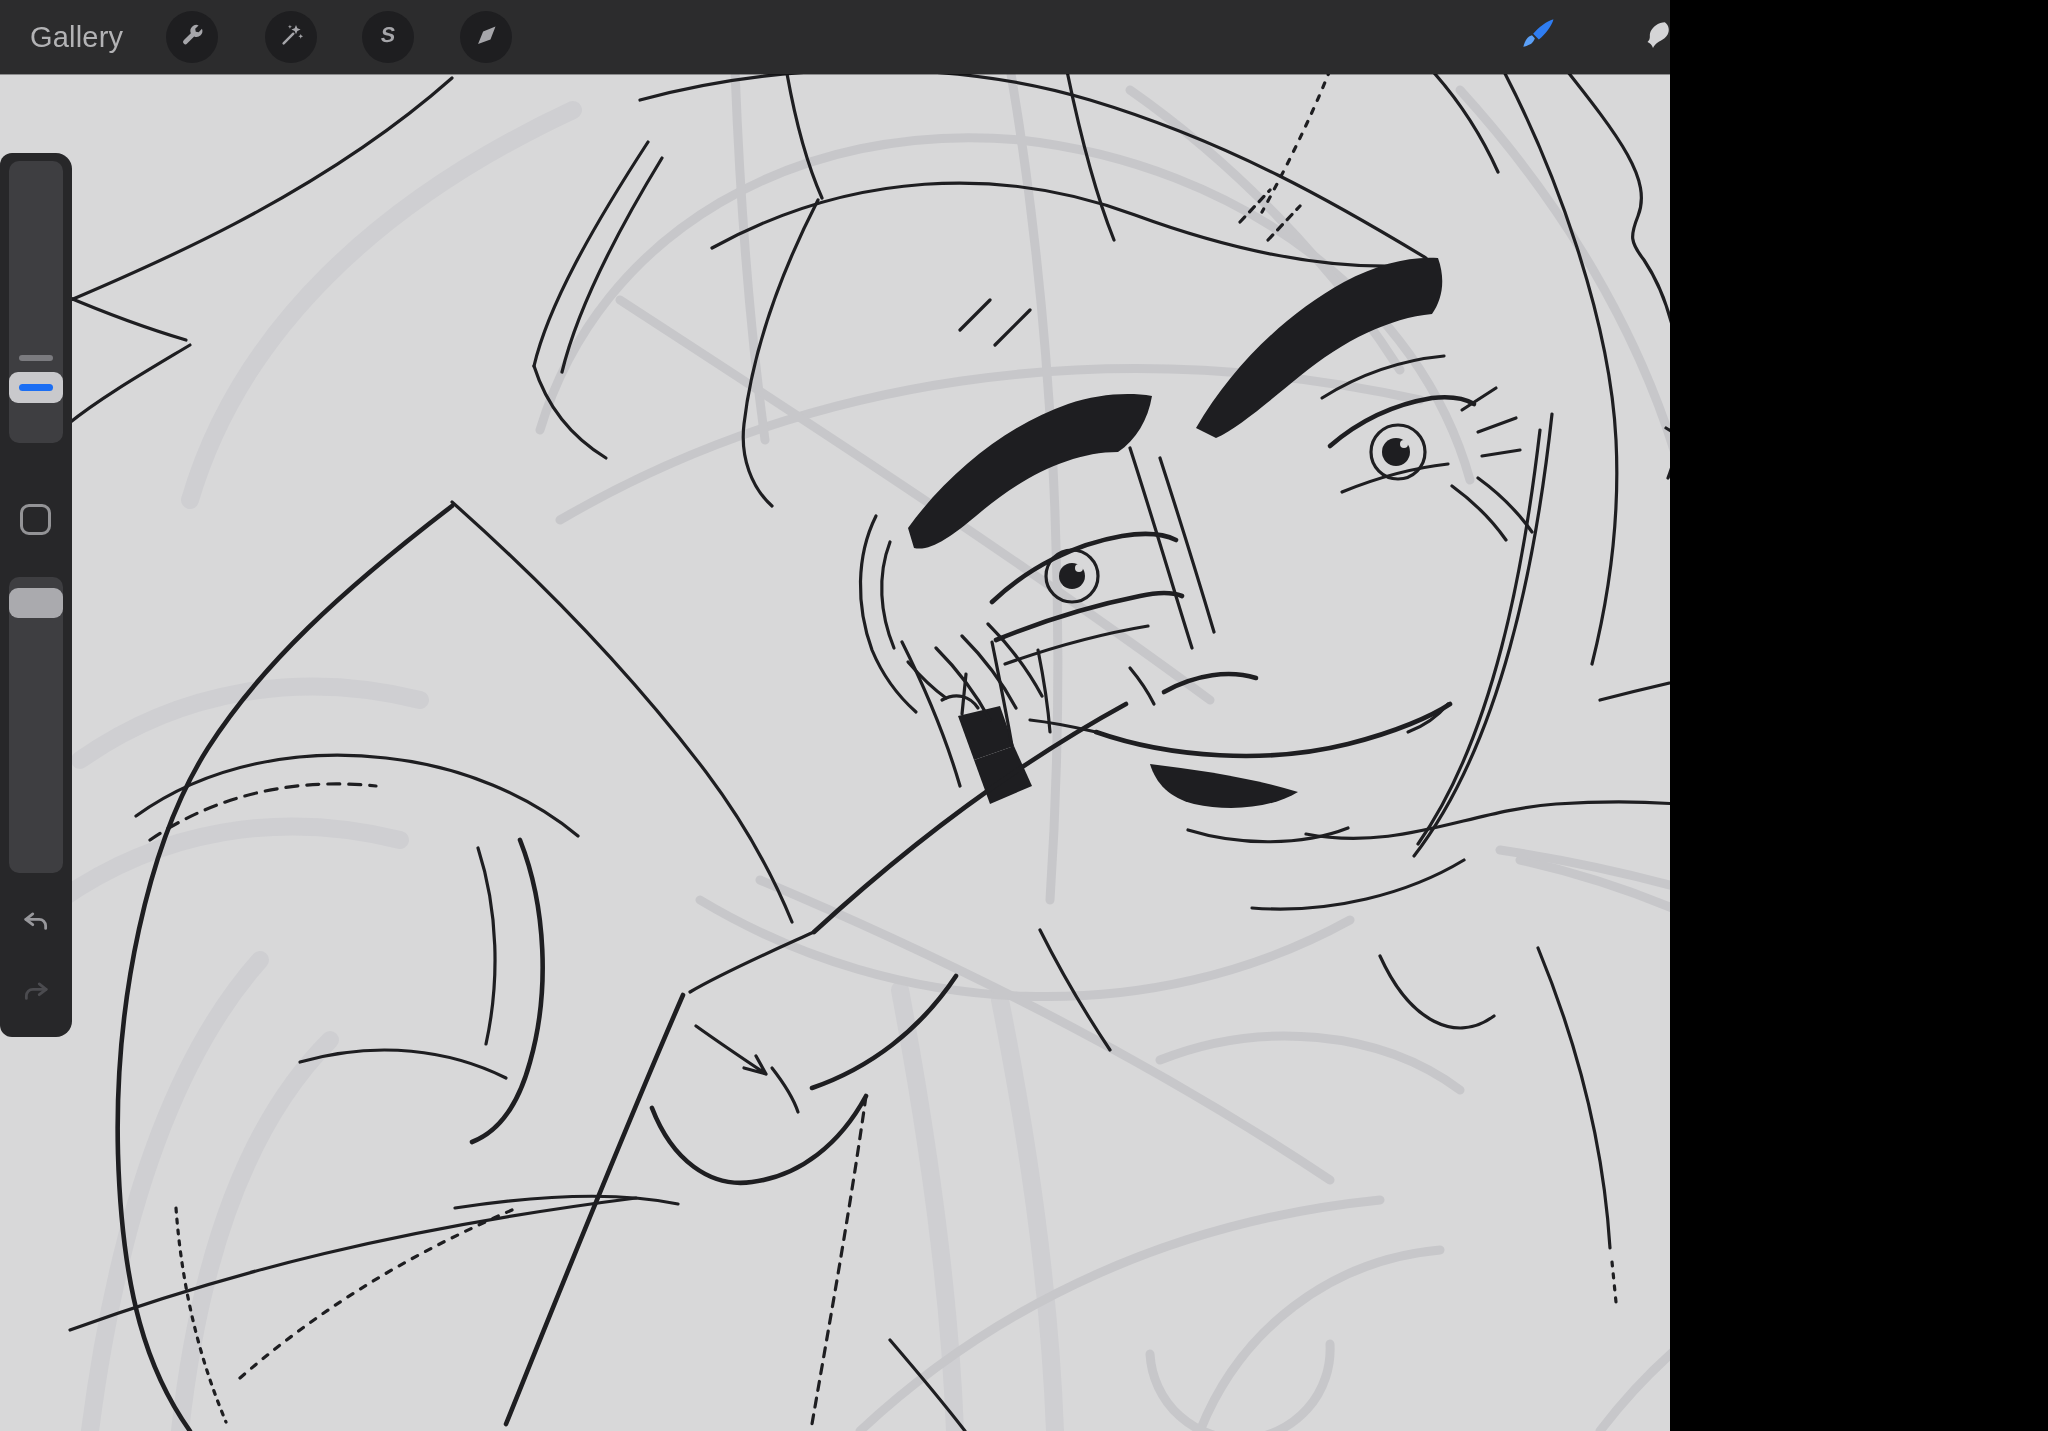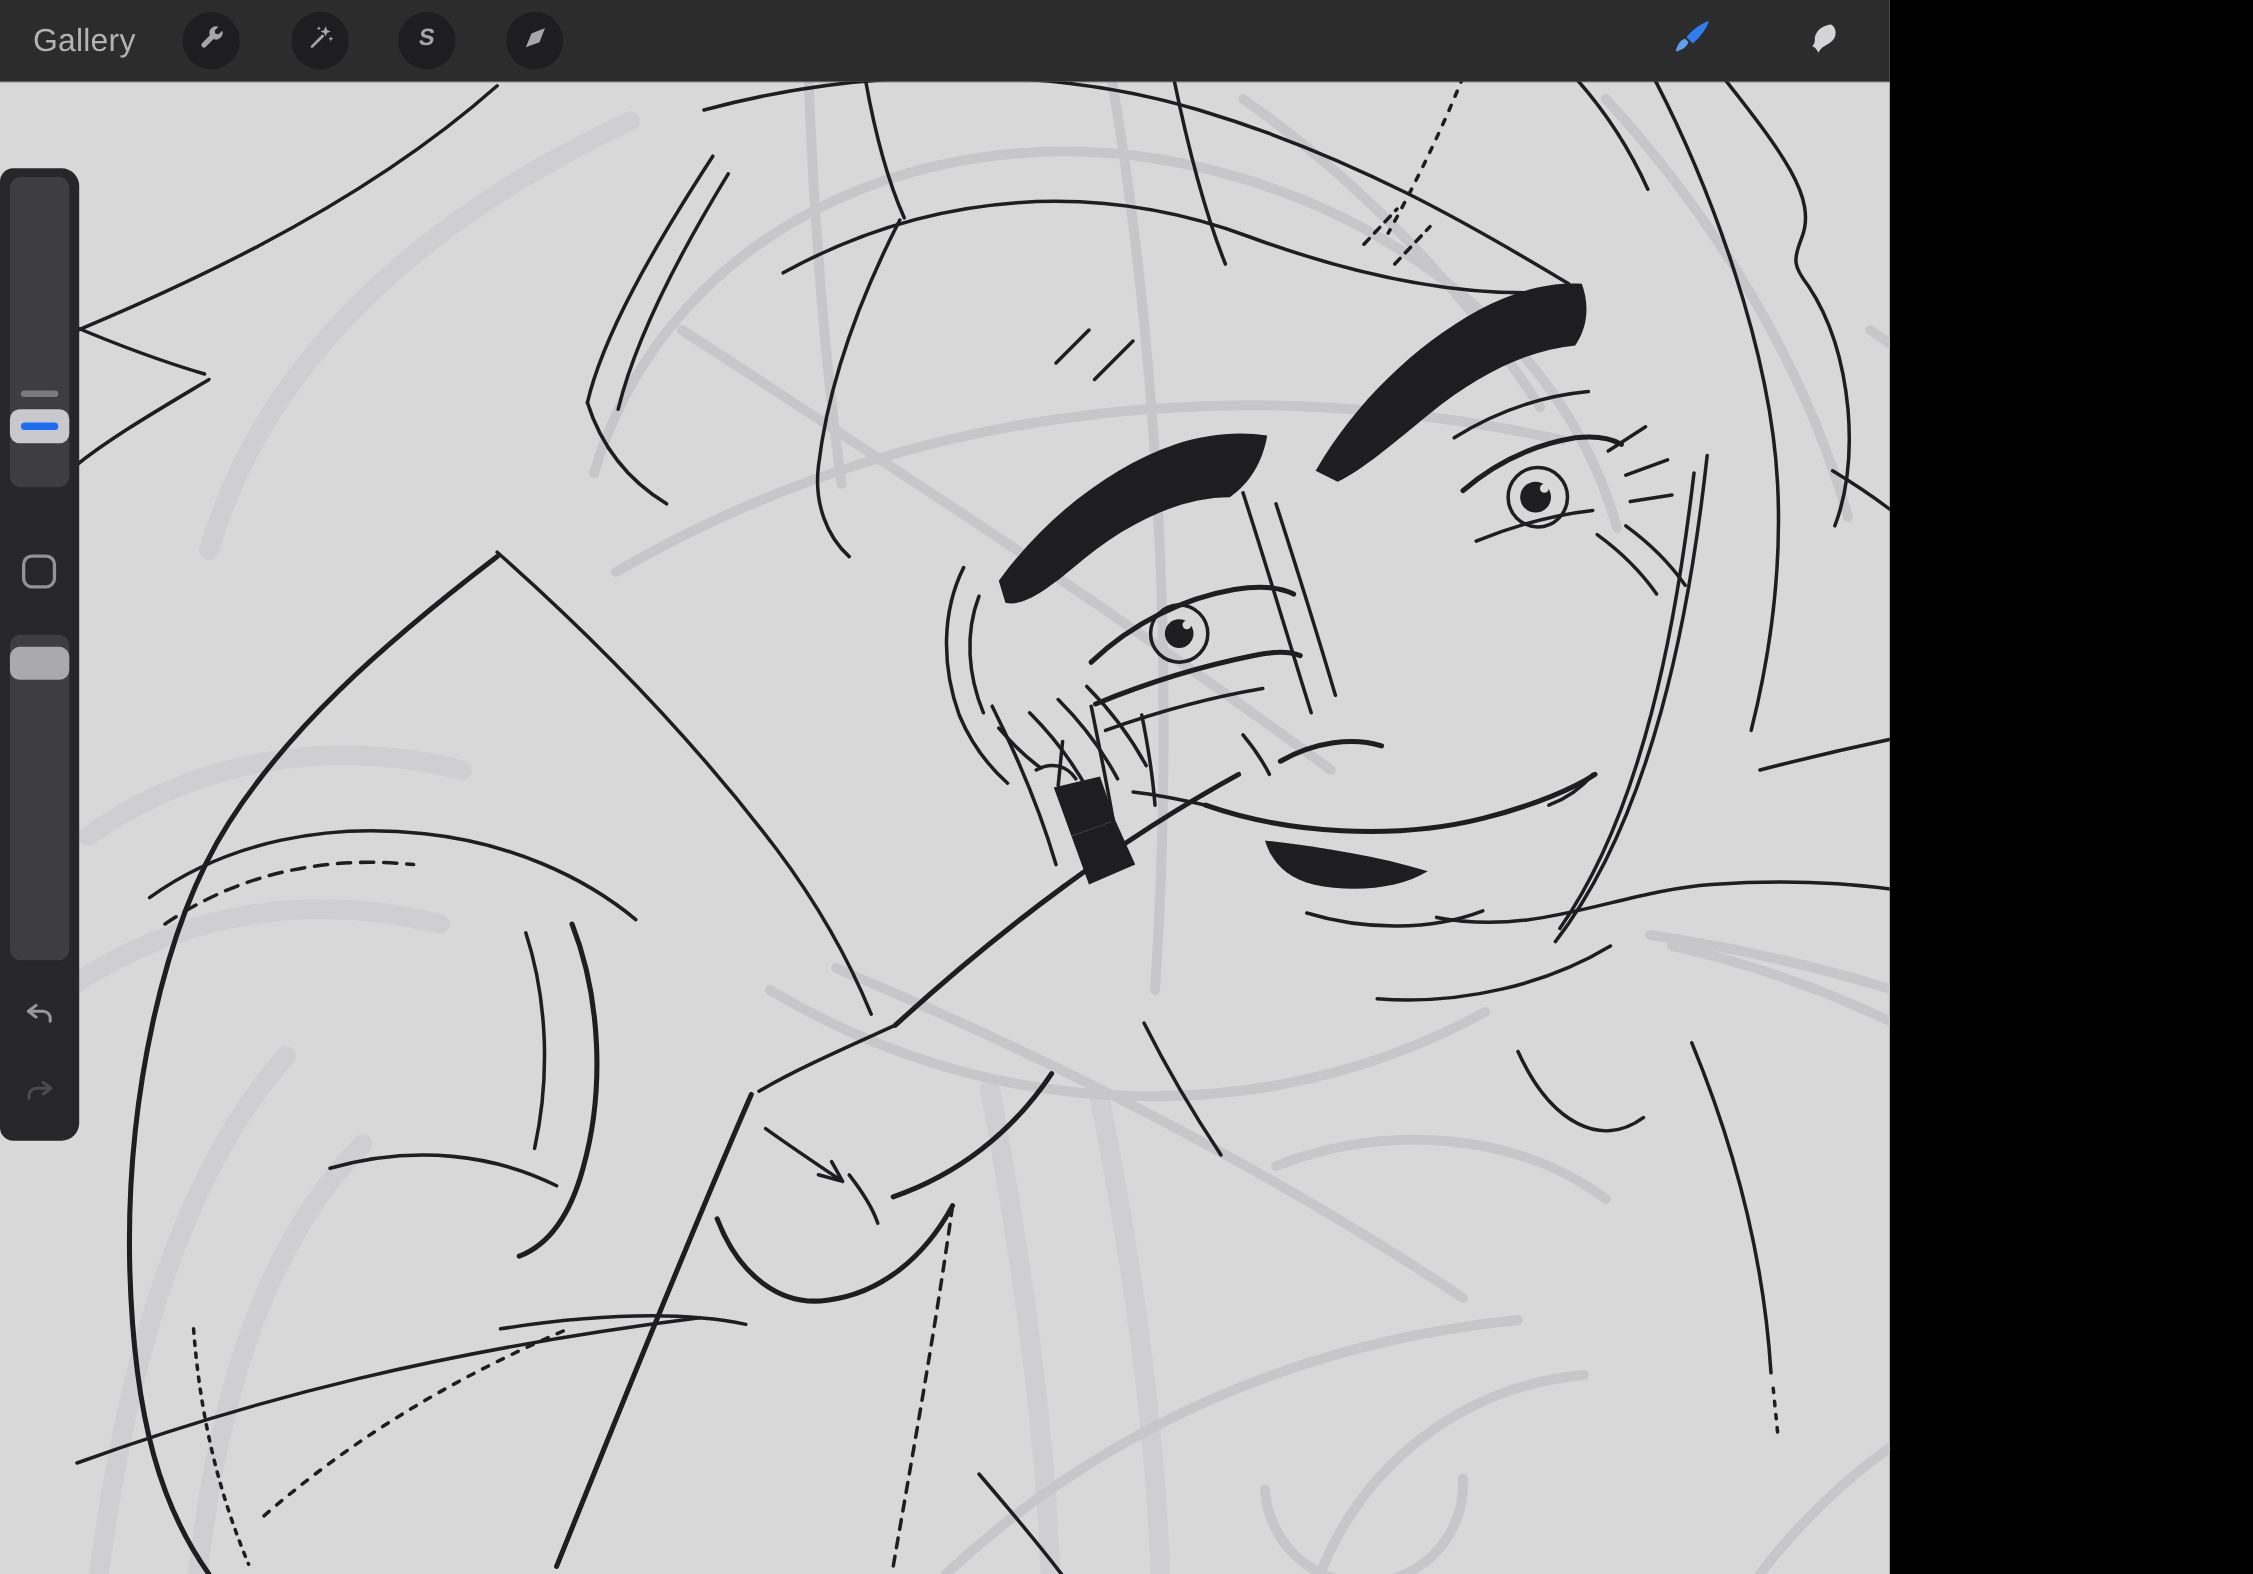--- a/index.html
+++ b/index.html
@@ -1,17 +1,17 @@
 <!DOCTYPE html>
 <html style="--topbar-bg: #2c2c2d; --topbar-text: #b3b3b5; --circle-btn-bg: #1e1e20; --icon-muted: #a6a6aa; --icon-light: #d4d4d6; --accent: #1b6ef3; --brush-blue: #2f7df2; --brush-blue-light: #5ba0f7; --sidebar-bg: #272729; --track-bg: #3e3e41; --memory-dash: #7b7b7f; --handle-bg: #c9c9cc; --handle2-bg: #aaaaae; --outline-btn: #939396; --undo-color: #98989c; --redo-color: #4b4b4f; --canvas-bg: #d8d8d9; --ink: #1e1e21; --underlay: #c7c7ca; --underlay-wide: #cfcfd2; --swatch-ring: #8a8a8c;"><head>
 <meta charset="utf-8">
 <style>
   html,body{margin:0;padding:0;background:#000;}
   #stage{position:relative;width:1670px;height:1431px;overflow:hidden;
-         font-family:"Liberation Sans",sans-serif;background:var(--canvas-bg,#d8d8d9);padding-left:48px;}
+         font-family:"Liberation Sans",sans-serif;background:var(--canvas-bg,#d8d8d9);}
   
   #topbar{position:absolute;left:0;top:0;width:2048px;height:74px;
           background:var(--topbar-bg,#2c2c2d);z-index:30;
           box-shadow:0 1px 0 rgba(0,0,0,.35);}
   .tb-left{position:absolute;left:0;top:0;height:74px;display:flex;align-items:center;}
   #gallery-btn{color:var(--topbar-text,#b3b3b5);font-size:29px;letter-spacing:.2px;
                padding:0 30px 0 30px;cursor:default;}
   .circle-btn{position:absolute;top:11px;width:52px;height:52px;border-radius:50%;
               background:var(--circle-btn-bg,#1e1e20);display:flex;align-items:center;justify-content:center;}
   .circle-btn svg{width:27px;height:27px;}

